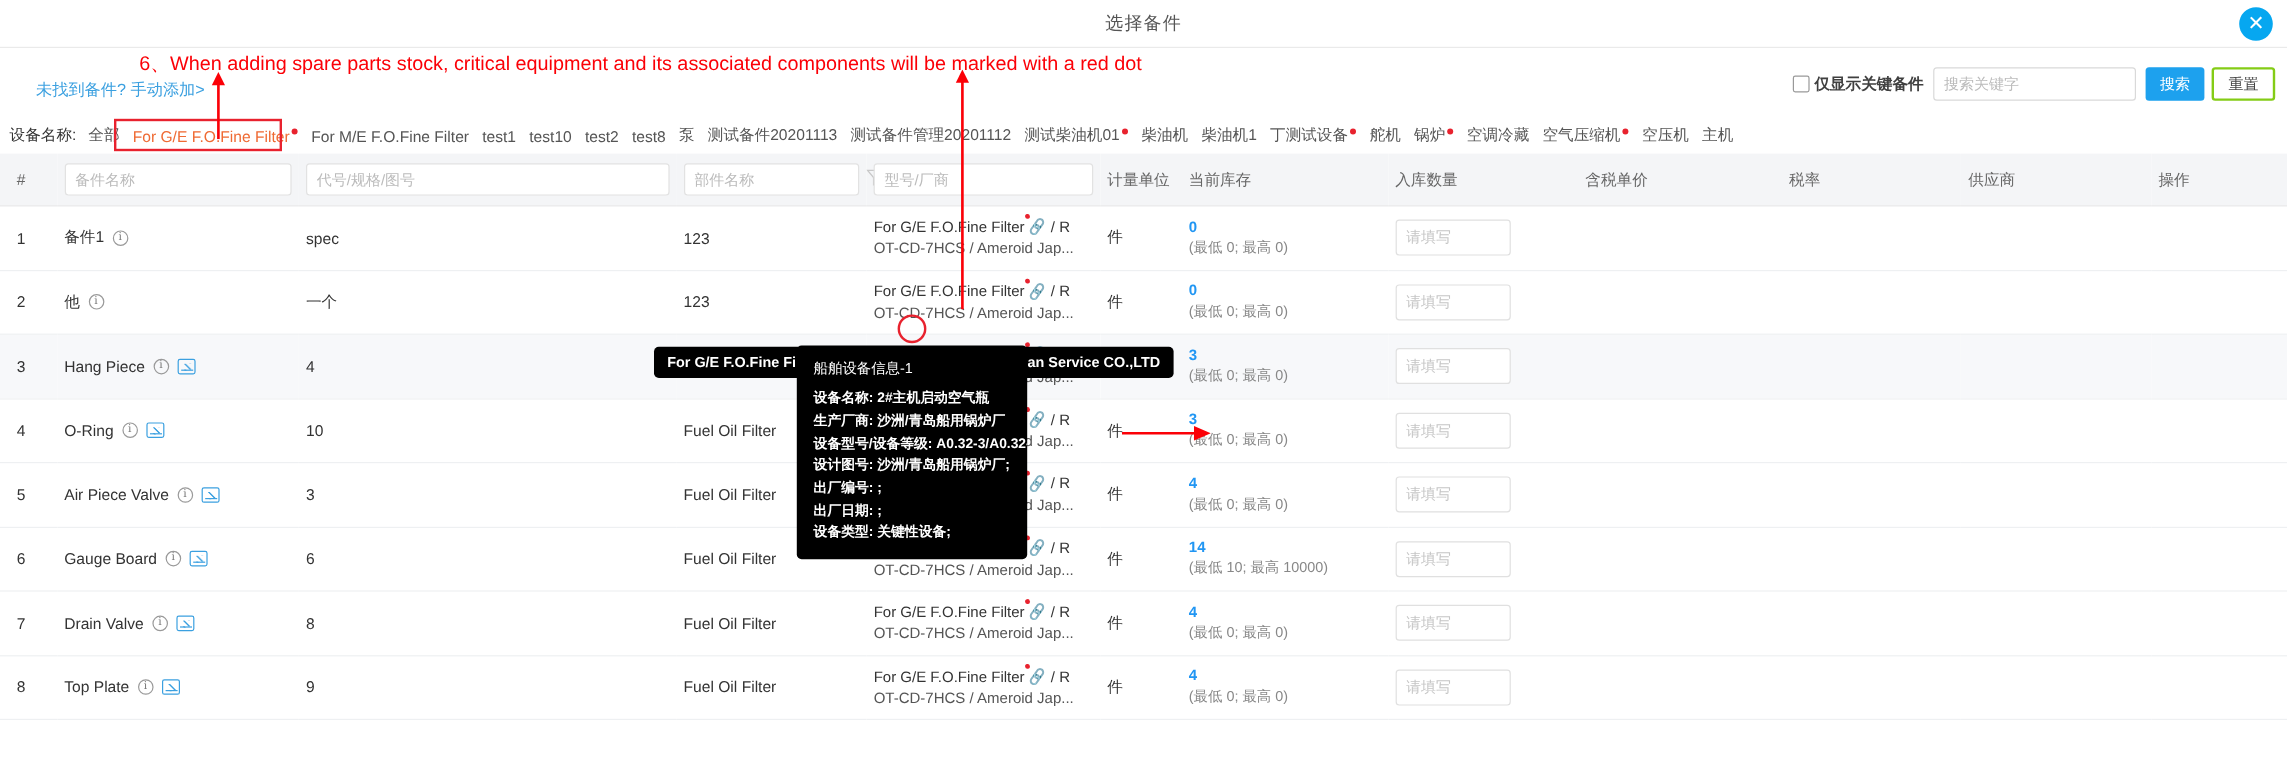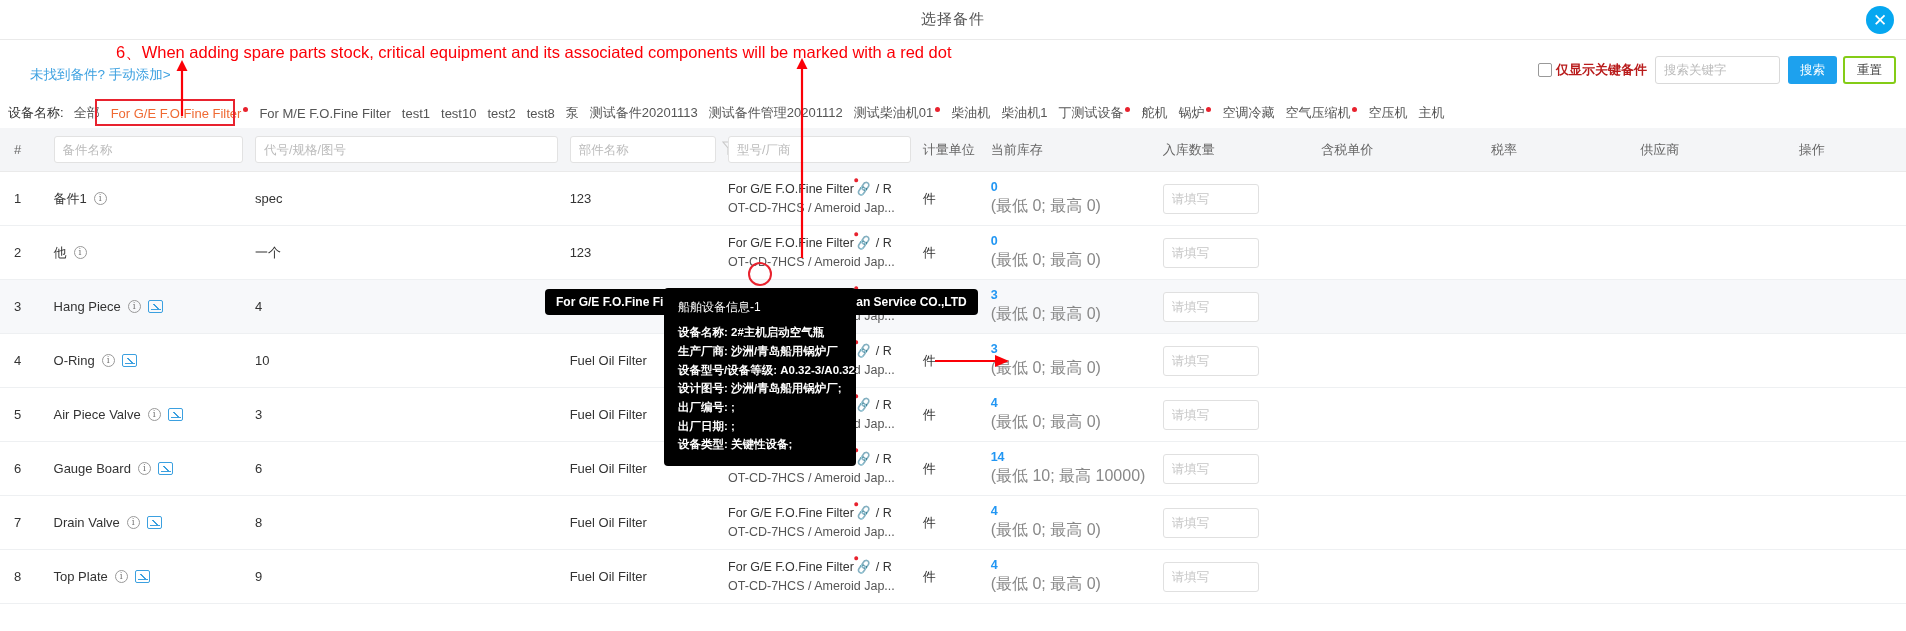--- a/index.html
+++ b/index.html
@@ -102,34 +102,34 @@
   .tabs-right {
     position: absolute;
     right: 10px;
     top: 4px;
     display: flex;
     align-items: center;
     gap: 0px;
   }
   .chk-wrap {
     display: flex; align-items: center;
-    font-size: 13px; color: #b91c1c; font-weight: bold;
+    font-size: 13px; color: #404040; font-weight: bold;
     cursor: pointer;
     margin-right: 8px;
     padding-left: 28px;
   }
   .chk-box {
     width: 14px; height: 14px;
     border: 1px solid #999;
     background: #fff;
     margin-right: 4px;
     border-radius: 2px;
   }
   .search-input {
-    width: 125px; height: 28px;
+    width: 169px; height: 28px;
     border: 1px solid #d9d9d9;
     border-radius: 3px;
     padding: 0 8px;
     font-size: 12.5px;
     color: #333;
     outline: none;
     font-family: "Liberation Sans", sans-serif;
   }
   .search-input::placeholder { color: #bbb; }
   .btn-primary {
@@ -285,21 +285,21 @@
     transform: rotate(-10deg);
   }
   .link-icon .reddot {
     position: absolute;
     left: -1px; top: -4px;
     width: 4px; height: 4px;
     border-radius: 50%;
     background: #e8222e;
   }
   .stock-num { color: #2196f3; font-weight: bold; font-size: 12.5px; }
-  .stock-sub { color: #888; font-size: 16px; margin-top: 2px; }
+  .stock-sub { color: #888; font-size: 12px; margin-top: 2px; }
   .qty-input {
     width: 96px; height: 30px;
     border: 1px solid #e0e0e0;
     border-radius: 3px;
     padding: 0 8px;
     font-size: 12.5px;
     outline: none;
     color: #333;
     font-family: "Liberation Sans", sans-serif;
   }

